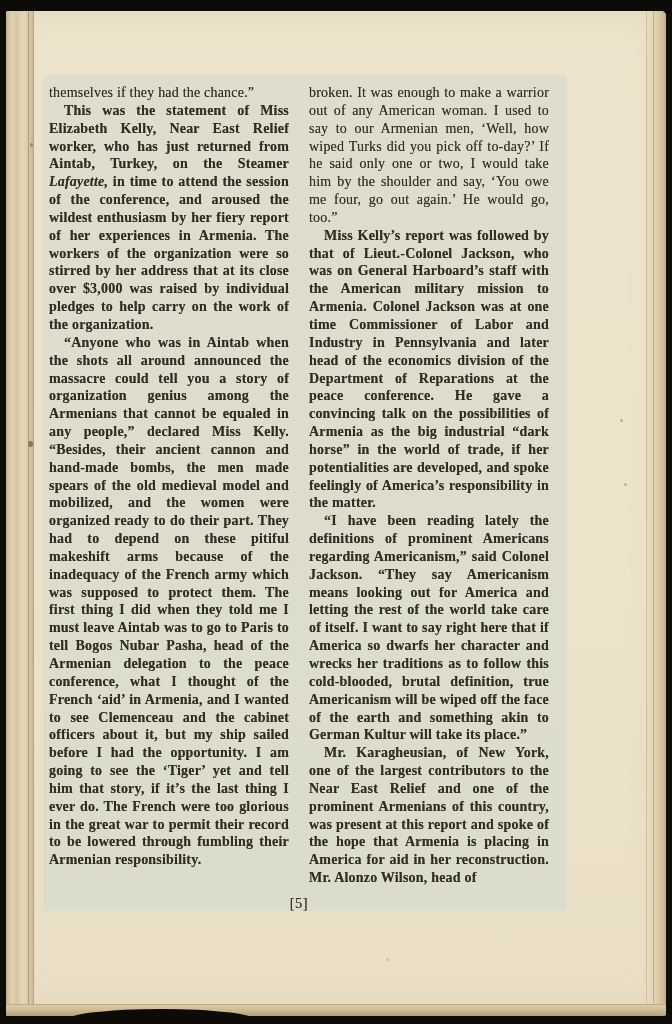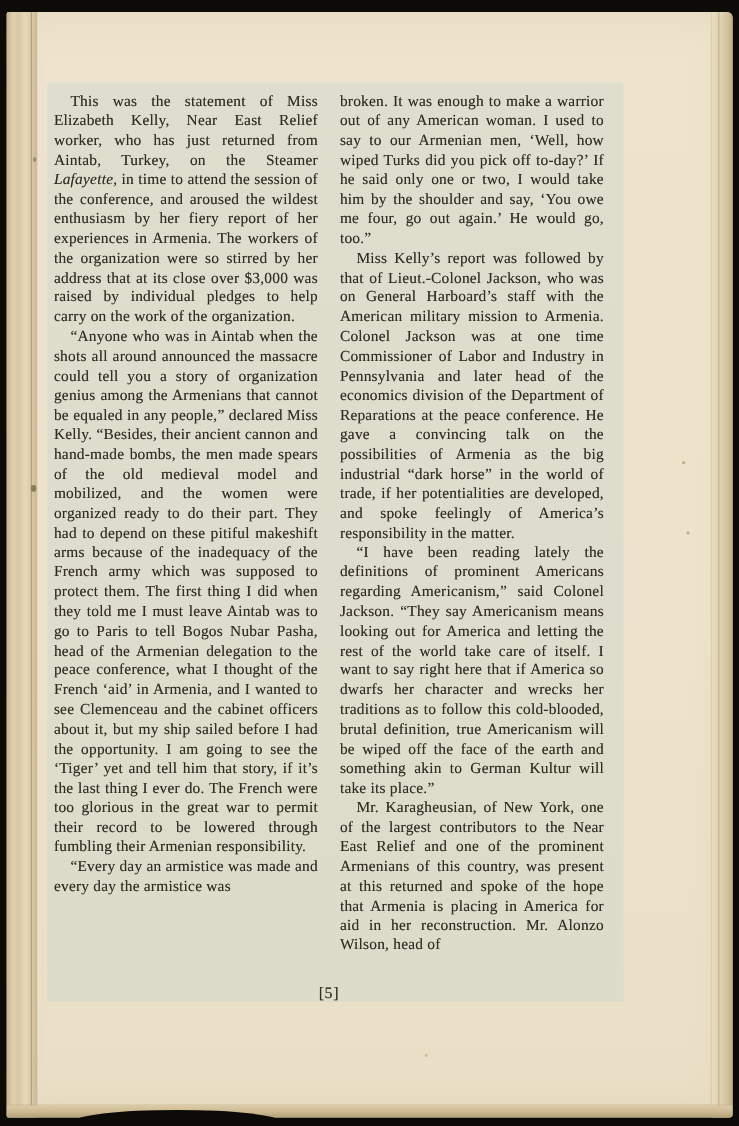--- a/index.html
+++ b/index.html
@@ -60,21 +60,21 @@
   }
   .col {
     width: 240px;
     font-size: 14px; line-height: 17.85px;
     letter-spacing: 0.2px;
     text-align: justify;
     color: #322d23;
     text-shadow: 0 0 0.4px rgba(50,45,35,0.55);
   }
   .col p { margin: 0; }
-  .col p.indent { text-indent: 15px; }
+  .col p.indent { text-indent: 15px; font-weight: bold; }
   .col em { font-style: italic; }
   .page-num {
     position: absolute; left: 43px; top: 884px; width: 500px;
     text-align: center;
     font-size: 14.5px; color: #322d23;
     letter-spacing: 0.5px;
     text-shadow: 0 0 0.4px rgba(50,45,35,0.55);
   }
   .speck { position: absolute; border-radius: 50%; }
   .speck.s1 { left: 22px; top: 430px; width: 5px; height: 6px; background: #8a7a55; }
@@ -95,27 +95,27 @@
     <div class="text-tint"></div>
 
     <div class="speck s1"></div>
     <div class="speck s2"></div>
     <div class="speck s3"></div>
     <div class="speck s4"></div>
     <div class="speck s5"></div>
 
     <div class="columns">
       <div class="col">
+          <p class=""><span>themselves if they had the chance.”</span></p>
           <p class="indent"><span>This was the statement of Miss Elizabeth Kelly, Near East Relief worker, who has just returned from Aintab, Turkey, on the Steamer </span><em>Lafayette,</em><span> in time to attend the session of the conference, and aroused the wildest enthusiasm by her fiery report of her experiences in Armenia. The workers of the organization were so stirred by her address that at its close over $3,000 was raised by individual pledges to help carry on the work of the organization.</span></p>
           <p class="indent"><span>“Anyone who was in Aintab when the shots all around announced the massacre could tell you a story of organization genius among the Armenians that cannot be equaled in any people,” declared Miss Kelly. “Besides, their ancient cannon and hand-made bombs, the men made spears of the old medieval model and mobilized, and the women were organized ready to do their part. They had to depend on these pitiful makeshift arms because of the inadequacy of the French army which was supposed to protect them. The first thing I did when they told me I must leave Aintab was to go to Paris to tell Bogos Nubar Pasha, head of the Armenian delegation to the peace conference, what I thought of the French ‘aid’ in Armenia, and I wanted to see Clemenceau and the cabinet officers about it, but my ship sailed before I had the opportunity. I am going to see the ‘Tiger’ yet and tell him that story, if it’s the last thing I ever do. The French were too glorious in the great war to permit their record to be lowered through fumbling their Armenian responsibility.</span></p>
-          <p class="indent"><span>“Every day an armistice was made and every day the armistice was</span></p>
         </div>
       <div class="col">
           <p class=""><span>broken.  It was enough to make a warrior out of any American woman. I used to say to our Armenian men, ‘Well, how wiped Turks did you pick off to-day?’  If he said only one or two, I would take him by the shoulder and say, ‘You owe me four, go out again.’  He would go, too.”</span></p>
           <p class="indent"><span>Miss Kelly’s report was followed by that of Lieut.-Colonel Jackson, who was on General Harboard’s staff with the American military mission to Armenia.  Colonel Jackson was at one time Commissioner of Labor and Industry in Pennsylvania and later head of the economics division of the Department of Reparations at the peace conference.  He gave a convincing talk on the possibilities of Armenia as the big industrial “dark horse” in the world of trade, if her potentialities are developed, and spoke feelingly of America’s responsibility in the matter.</span></p>
           <p class="indent"><span>“I have been reading lately the definitions of prominent Americans regarding Americanism,” said Colonel Jackson.  “They say Americanism means looking out for America and letting the rest of the world take care of itself.  I want to say right here that if America so dwarfs her character and wrecks her traditions as to follow this cold-blooded, brutal definition, true Americanism will be wiped off the face of the earth and something akin to German Kultur will take its place.”</span></p>
-          <p class="indent"><span>Mr. Karagheusian, of New York, one of the largest contributors to the Near East Relief and one of the prominent Armenians of this country, was present at this returned and spoke of the hope that Armenia is placing in America for aid in her reconstruction.  Mr. Alonzo Wilson, head of</span></p>
+          <p class="indent"><span>Mr. Karagheusian, of New York, one of the largest contributors to the Near East Relief and one of the prominent Armenians of this country, was present at this report and spoke of the hope that Armenia is placing in America for aid in her reconstruction.  Mr. Alonzo Wilson, head of</span></p>
         </div>
     </div>
 
     <div class="page-num">[5]</div>
   </div>
 </div>
 
 </body></html>

